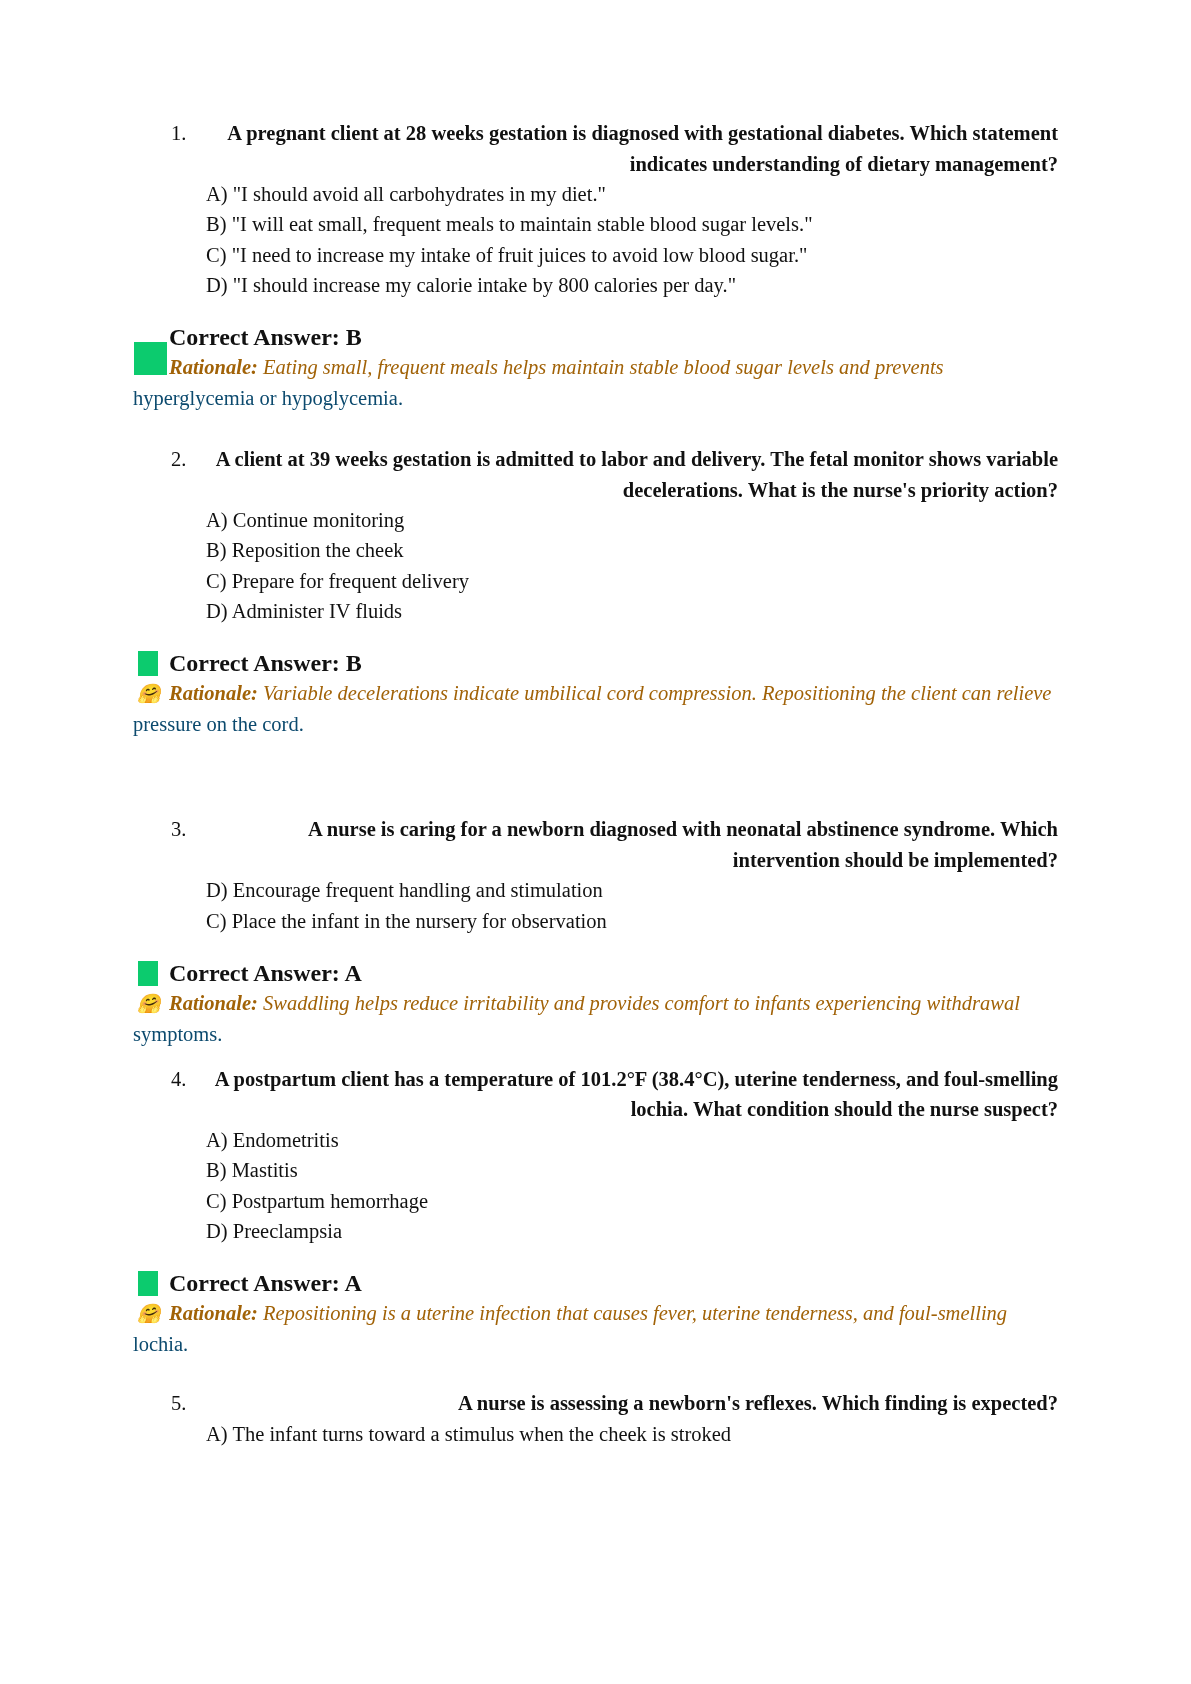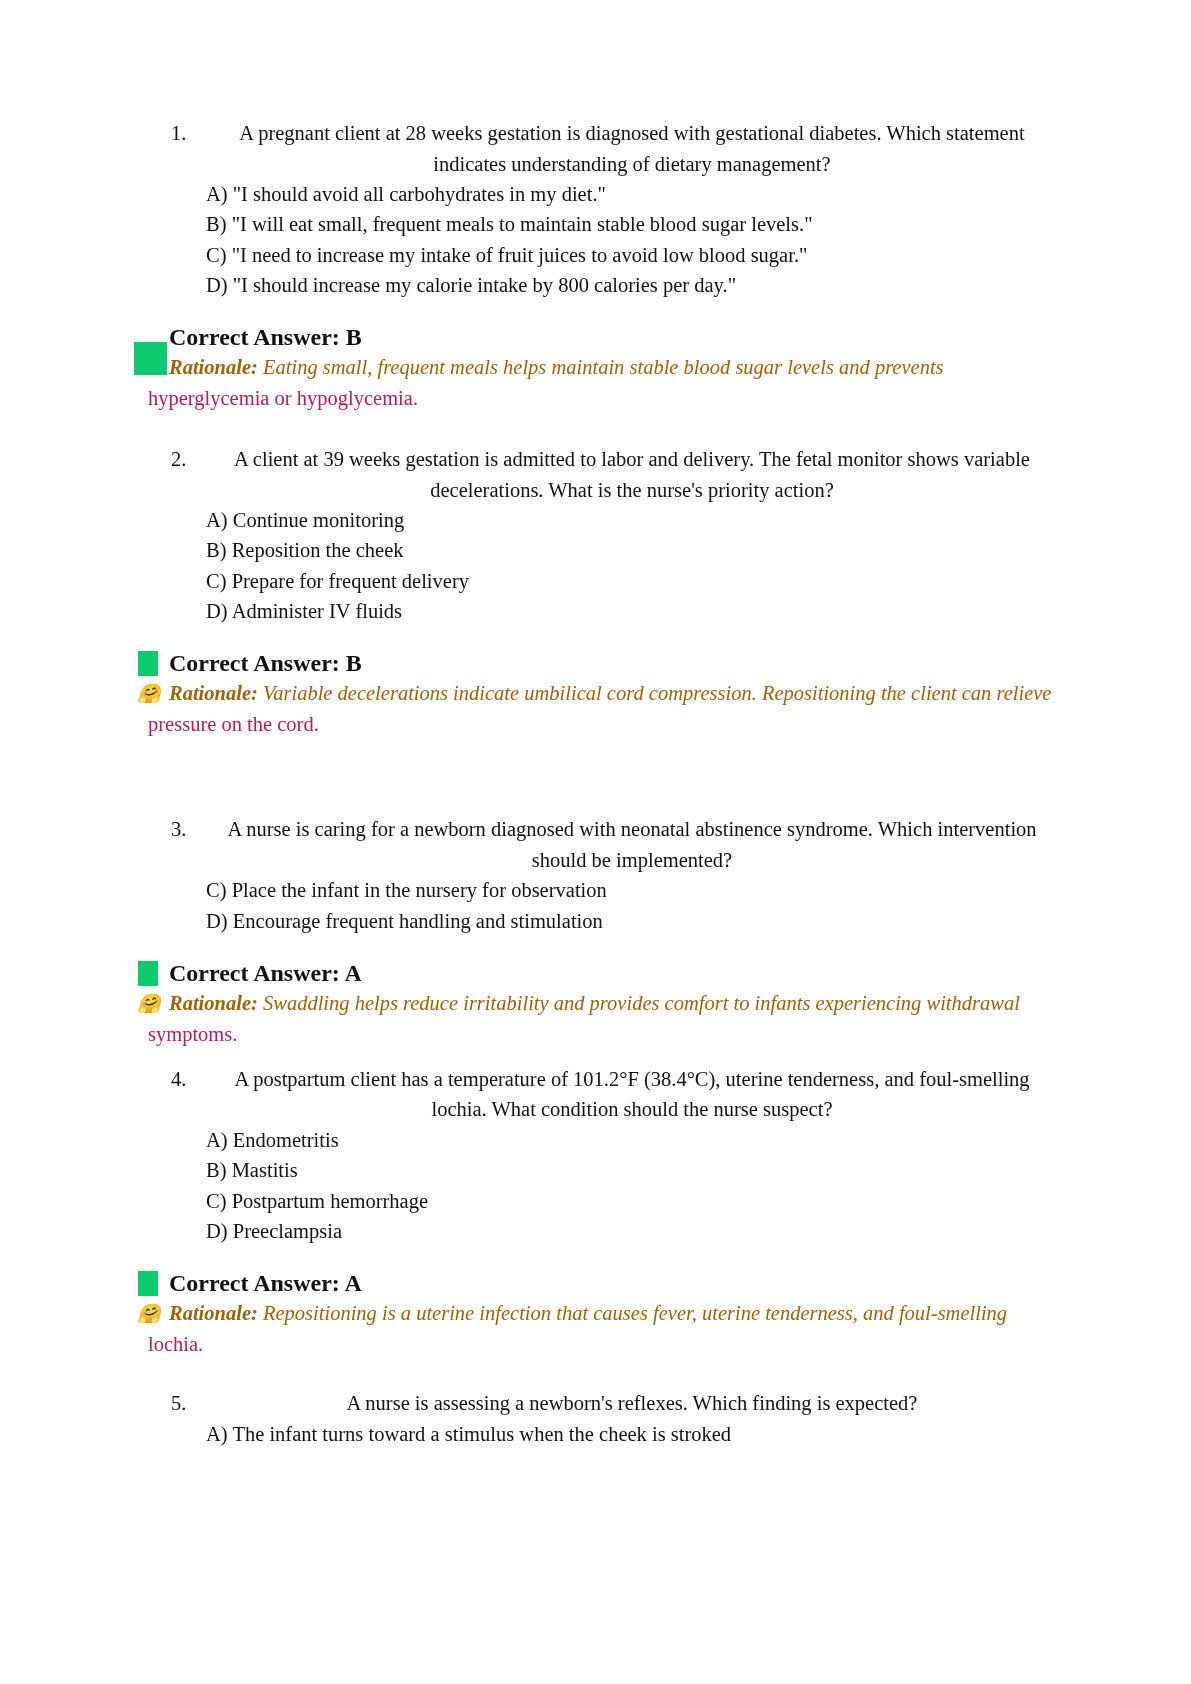--- a/index.html
+++ b/index.html
@@ -44,21 +44,22 @@
     box-sizing: border-box;
     color: #111;
   }
   .q-body {
     flex: 1 1 auto;
   }
   .q-stem {
     font-size: 20.5px;
     line-height: 30.5px;
     color: #111;
-    text-align: center;
+    text-align: right;
+    font-weight: bold;
   }
   .q-option {
     font-size: 20.5px;
     line-height: 30.3px;
     color: #111;
     white-space: nowrap;
   }
 
   
   .answer-block {
@@ -95,22 +96,22 @@
     font-size: 20.5px;
     line-height: 31px;
     padding-left: 36px;
     color: #a16207;
     text-align: left;
     font-style: italic;
   }
   .rationale-cont {
     font-size: 20.5px;
     line-height: 31px;
-    color: #be185d;
-    margin-left: 15px;
+    color: #0c4a6e;
+    margin-left: 0px;
     padding-left: 0px;
   }
   .emoji {
     position: absolute;
     left: 4px;
     top: 5px;
     width: 22px;
     height: 22px;
     line-height: 22px;
     font-size: 19px;
@@ -170,22 +171,22 @@
       <div class="rationale-line"><span class="emoji">🤗</span><span class="rationale-strong">Rationale:</span><span> Variable decelerations indicate umbilical cord compression. Repositioning the client can relieve</span></div>
       <div class="rationale-cont">pressure on the cord.</div>
     </div>
 
     <div class="gap-lg"></div>
 
     <div class="question">
       <div class="q-num">3.</div>
       <div class="q-body">
         <div class="q-stem">A nurse is caring for a newborn diagnosed with neonatal abstinence syndrome. Which intervention should be implemented?</div>
+        <div class="q-option">D) Encourage frequent handling and stimulation</div>
         <div class="q-option">C) Place the infant in the nursery for observation</div>
-        <div class="q-option">D) Encourage frequent handling and stimulation</div>
       </div>
     </div>
 
     <div class="answer-block">
       <div class="answer-line">
         <span class="marker"></span>
         <span class="answer-label">Correct Answer: A</span>
       </div>
       <div class="rationale-line"><span class="emoji">🤗</span><span class="rationale-strong">Rationale:</span><span> Swaddling helps reduce irritability and provides comfort to infants experiencing withdrawal</span></div>
       <div class="rationale-cont">symptoms.</div>

